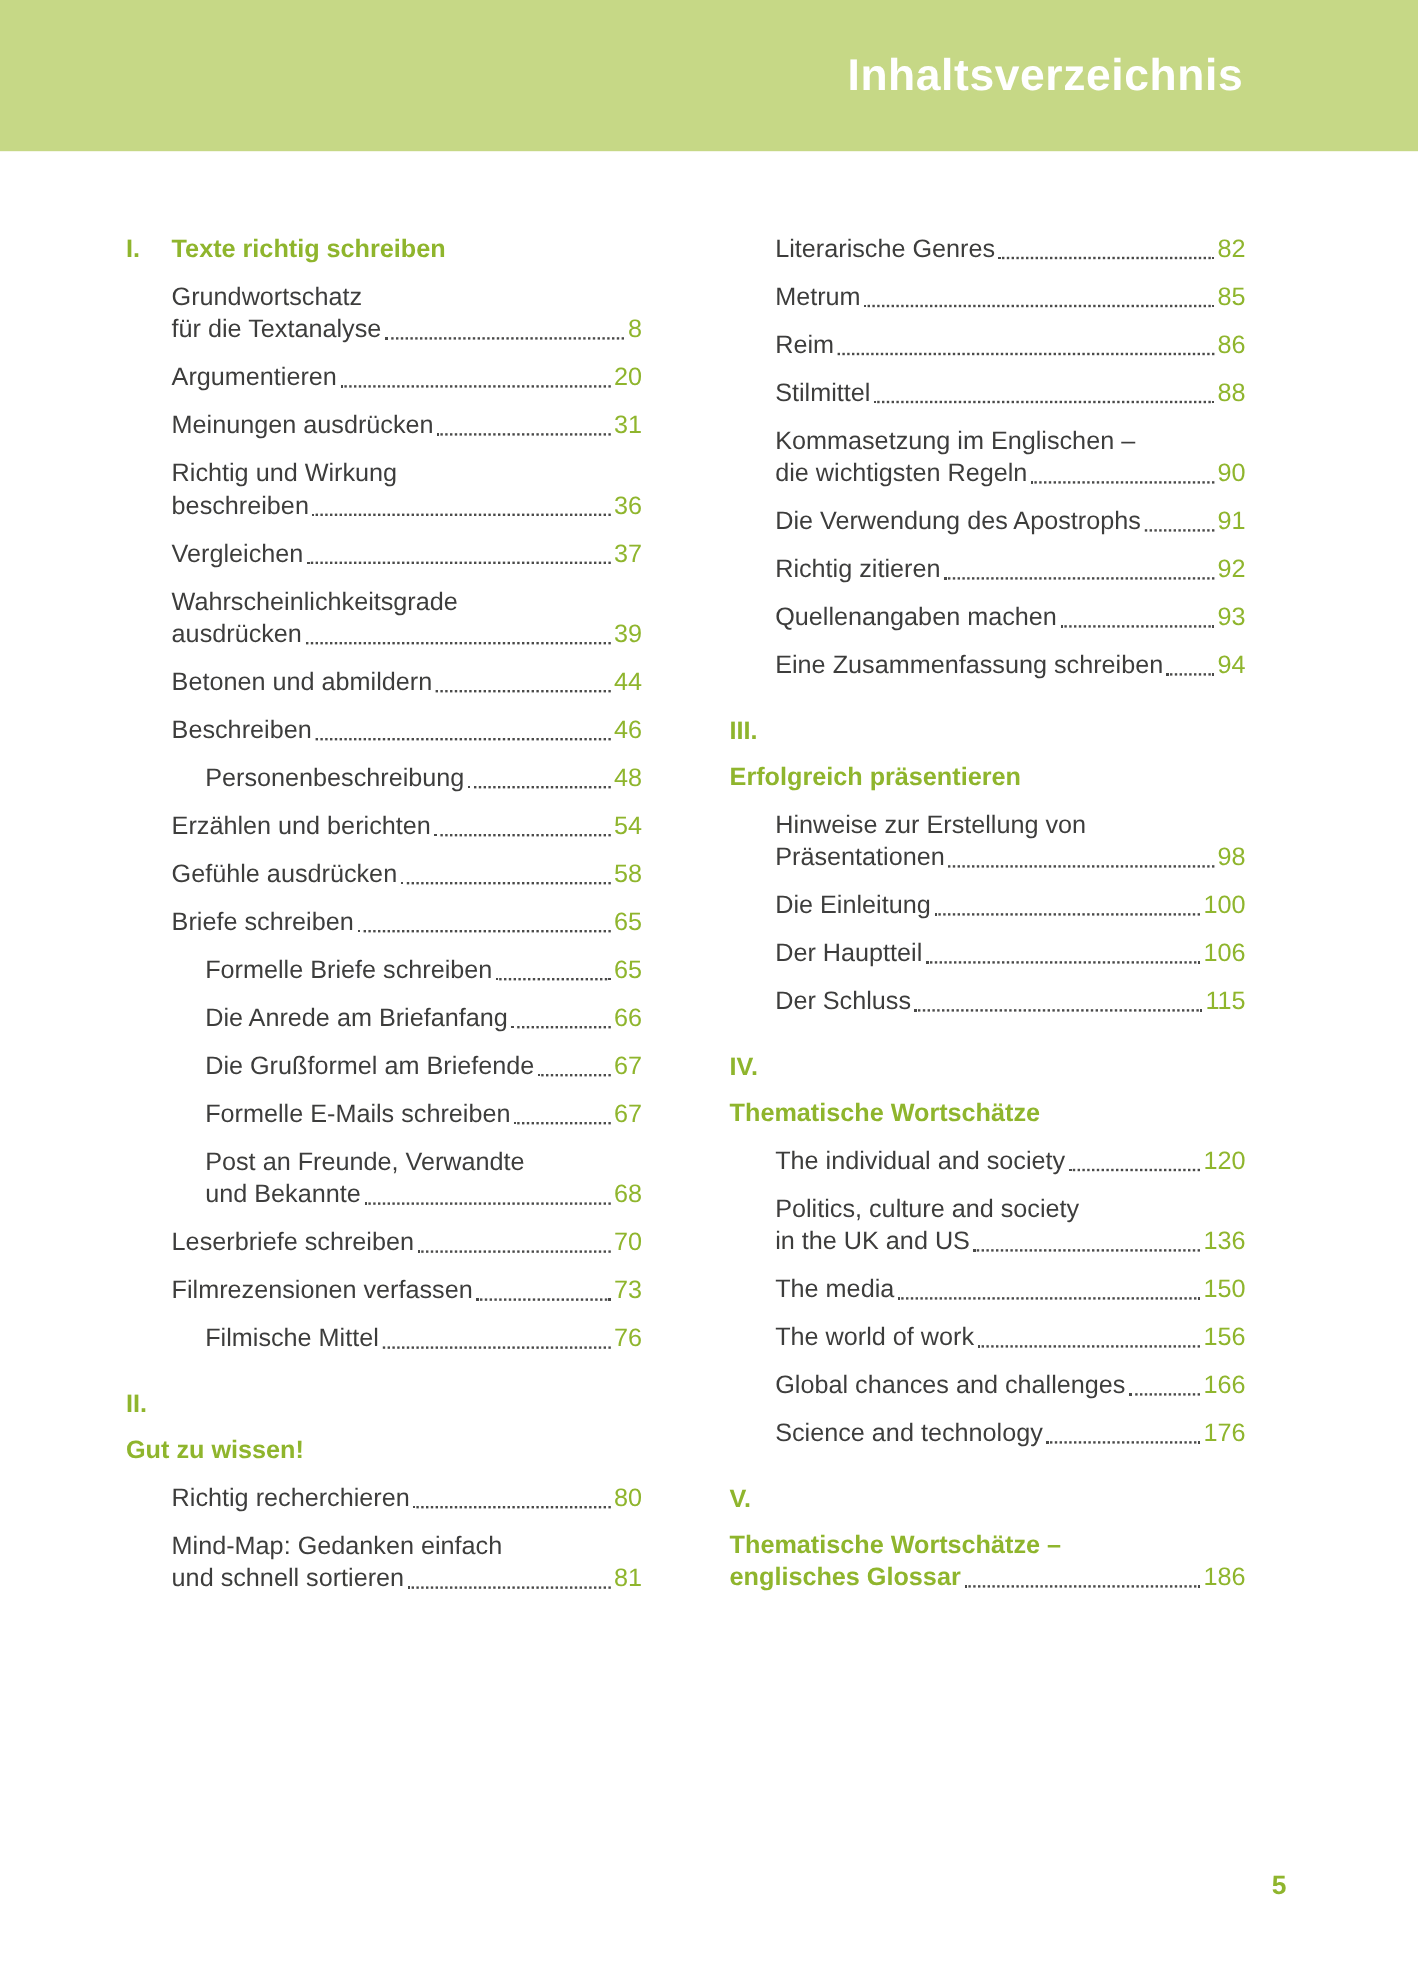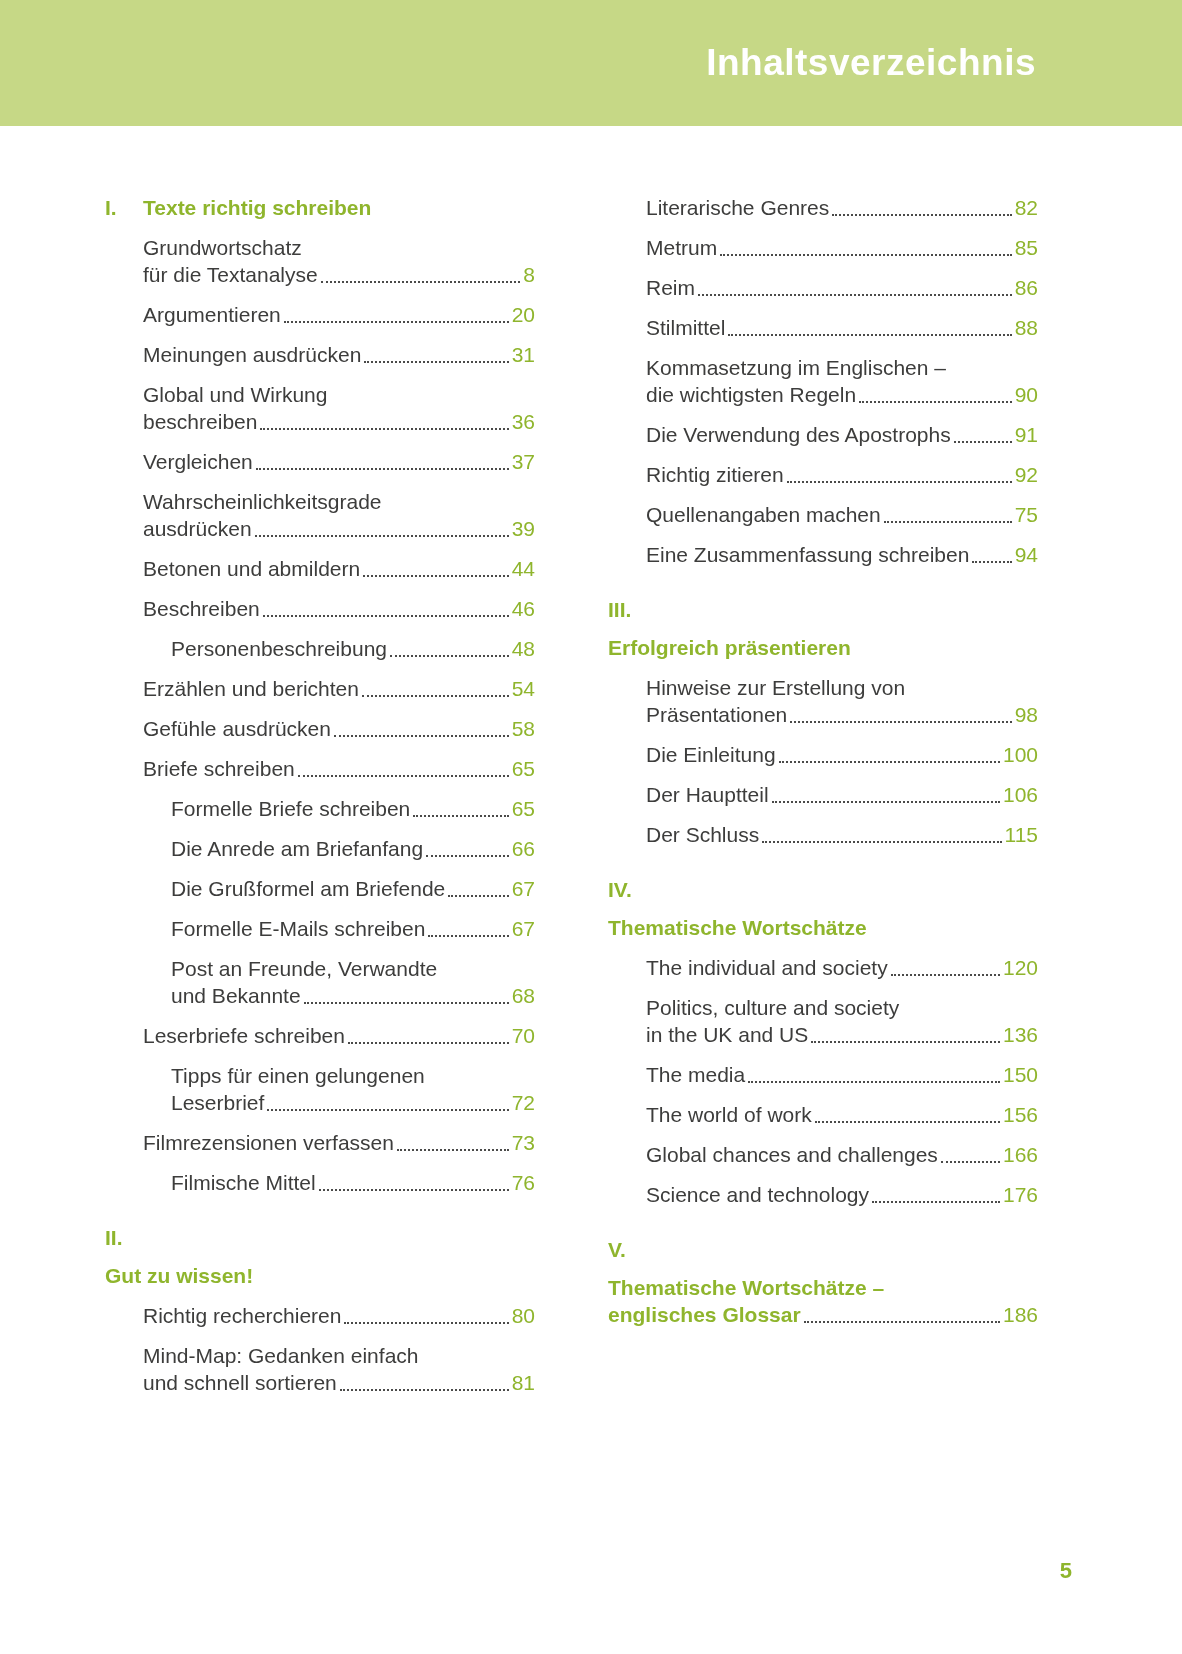--- a/index.html
+++ b/index.html
@@ -126,21 +126,21 @@
           <div class="lastline">
             <span class="t">Meinungen ausdrücken</span>
             <span class="dots"></span>
             <span class="page">31</span>
           </div>
         </div>
       </div>
       <div class="block">
         <span class="numeral"></span>
         <div class="entry-body">
-          <div class="line">Global und Wirkung</div>
+          <div class="line">Richtig und Wirkung</div>
           <div class="lastline">
             <span class="t">beschreiben</span>
             <span class="dots"></span>
             <span class="page">36</span>
           </div>
         </div>
       </div>
       <div class="block">
         <span class="numeral"></span>
         <div class="entry-body">
@@ -273,31 +273,20 @@
           </div>
         </div>
       </div>
       <div class="block">
         <span class="numeral"></span>
         <div class="entry-body">
           <div class="lastline">
             <span class="t">Leserbriefe schreiben</span>
             <span class="dots"></span>
             <span class="page">70</span>
-          </div>
-        </div>
-      </div>
-      <div class="block">
-        <span class="numeral"></span>
-        <div class="entry-body indent">
-          <div class="line">Tipps für einen gelungenen</div>
-          <div class="lastline">
-            <span class="t">Leserbrief</span>
-            <span class="dots"></span>
-            <span class="page">72</span>
           </div>
         </div>
       </div>
       <div class="block">
         <span class="numeral"></span>
         <div class="entry-body">
           <div class="lastline">
             <span class="t">Filmrezensionen verfassen</span>
             <span class="dots"></span>
             <span class="page">73</span>
@@ -413,21 +402,21 @@
             <span class="page">92</span>
           </div>
         </div>
       </div>
       <div class="block">
         <span class="numeral"></span>
         <div class="entry-body">
           <div class="lastline">
             <span class="t">Quellenangaben machen</span>
             <span class="dots"></span>
-            <span class="page">75</span>
+            <span class="page">93</span>
           </div>
         </div>
       </div>
       <div class="block">
         <span class="numeral"></span>
         <div class="entry-body">
           <div class="lastline">
             <span class="t">Eine Zusammenfassung schreiben</span>
             <span class="dots"></span>
             <span class="page">94</span>

